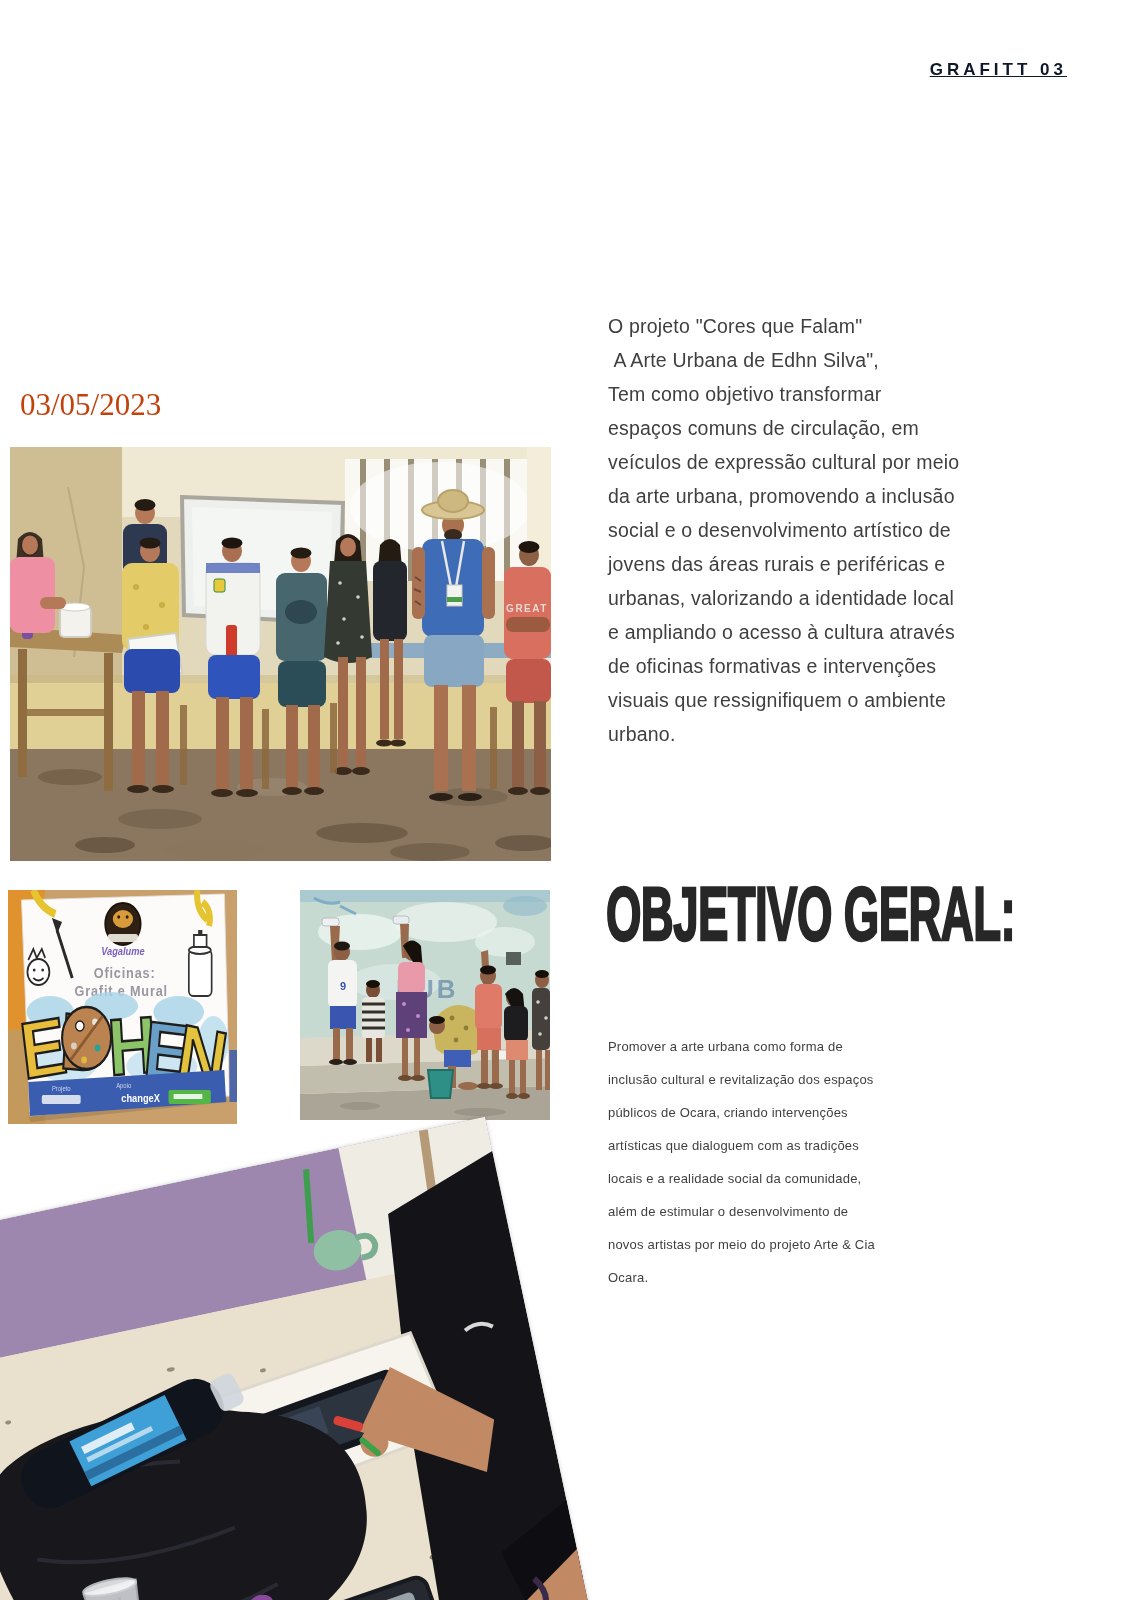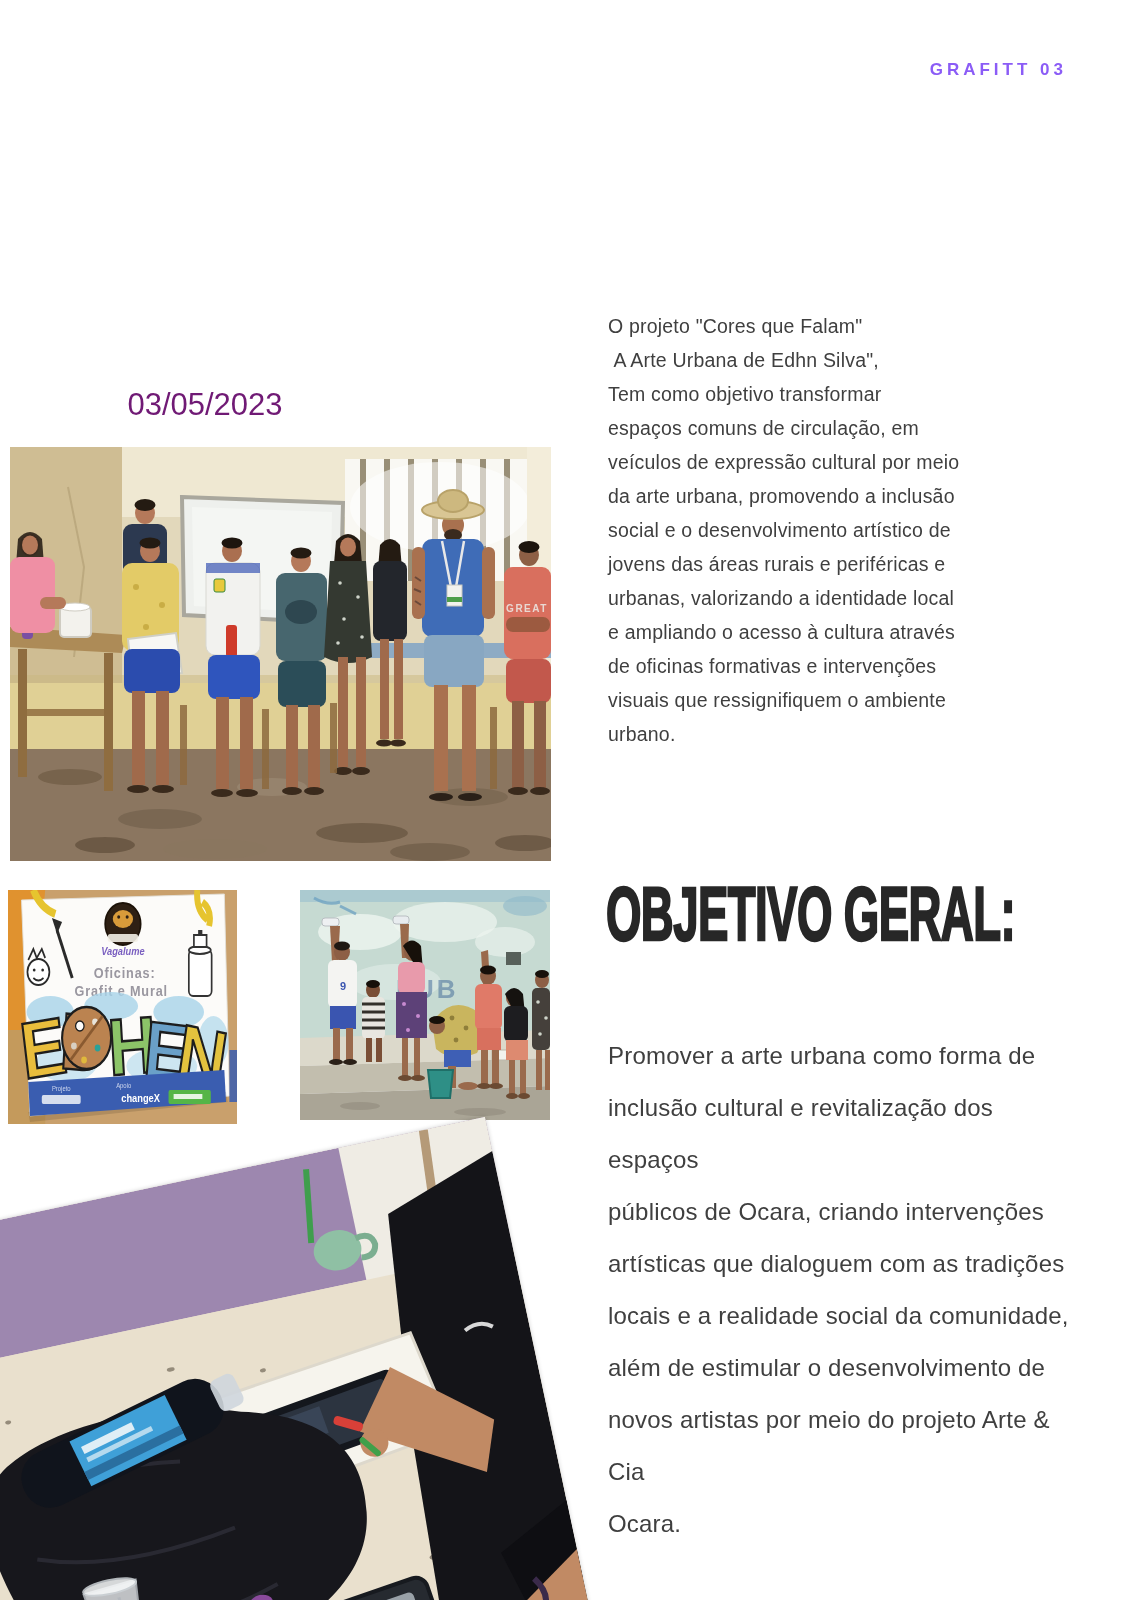--- a/index.html
+++ b/index.html
@@ -2,43 +2,43 @@
 <html><head>
 <meta charset="utf-8">
 <style>
   html,body{margin:0;padding:0;background:#ffffff;}
   .page{
     position:relative;width:1131px;height:1600px;background:#ffffff;
     overflow:hidden;font-family:"Liberation Sans",sans-serif;
   }
   .kicker{
     position:absolute;top:60px;right:64px;font-size:17px;font-weight:600;
-    letter-spacing:4px;color:#8b5cf6;
+    letter-spacing:4px;color:#0f172a;text-decoration:underline;
   }
   .title{
     position:absolute;left:42px;top:139px;line-height:1;white-space:nowrap;
     color:#bd5e50;font-weight:700;font-size:182px;
   }
   .title .squeeze{
     display:inline-block;transform:scaleX(.54);transform-origin:left;
     letter-spacing:-4px;-webkit-text-stroke:5px #bd5e50;
   }
   .subtitle{
     position:absolute;left:20px;top:342px;width:505px;text-align:center;
     font-family:"Liberation Serif",serif;font-size:31px;color:#1c1c1c;line-height:42px;
   }
   .subtitle-date{
-    position:absolute;left:20px;top:384px;width:370px;text-align:center;
-    font-family:Liberation Sans, sans-serif;font-size:31px;color:#701a75;line-height:42px;
+    position:absolute;left:20px;top:384px;width:370px;
+    font-family:Liberation Serif, serif;font-size:31px;color:#c2410c;line-height:42px;
   }
   .body-copy{
     position:absolute;color:#3f3f3f;white-space:pre-line;letter-spacing:.2px;
   }
   .p1{left:608px;top:309px;width:460px;font-size:19.5px;line-height:34px;}
-  .p2{left:608px;top:1030px;width:470px;font-size:24px;line-height:52px;}
+  .p2{left:608px;top:1030px;width:470px;font-size:13px;line-height:33px;}
   .h2{
     position:absolute;left:606px;top:876px;line-height:1;white-space:nowrap;
     color:#272727;font-weight:700;font-size:76px;
   }
   .h2 .squeeze{
     display:inline-block;transform:scaleX(.60);transform-origin:left;
     letter-spacing:-1px;-webkit-text-stroke:2.5px #272727;
   }
   .photo{position:absolute;overflow:hidden;}
   .photo svg{display:block;width:100%;height:100%;}

